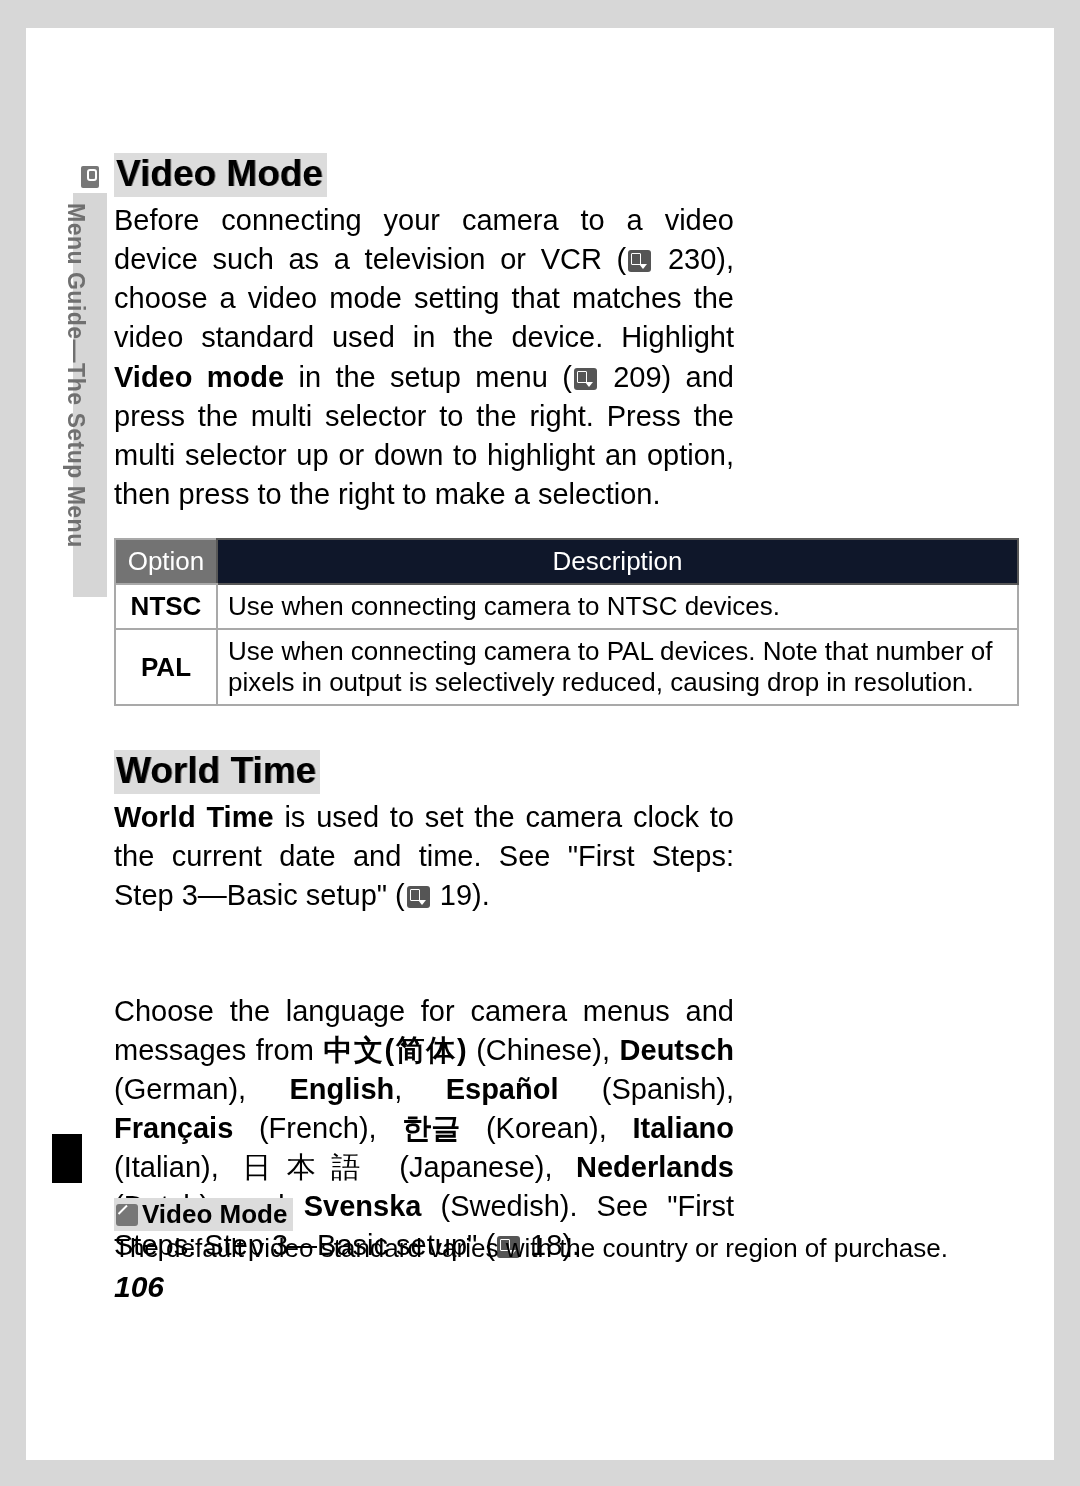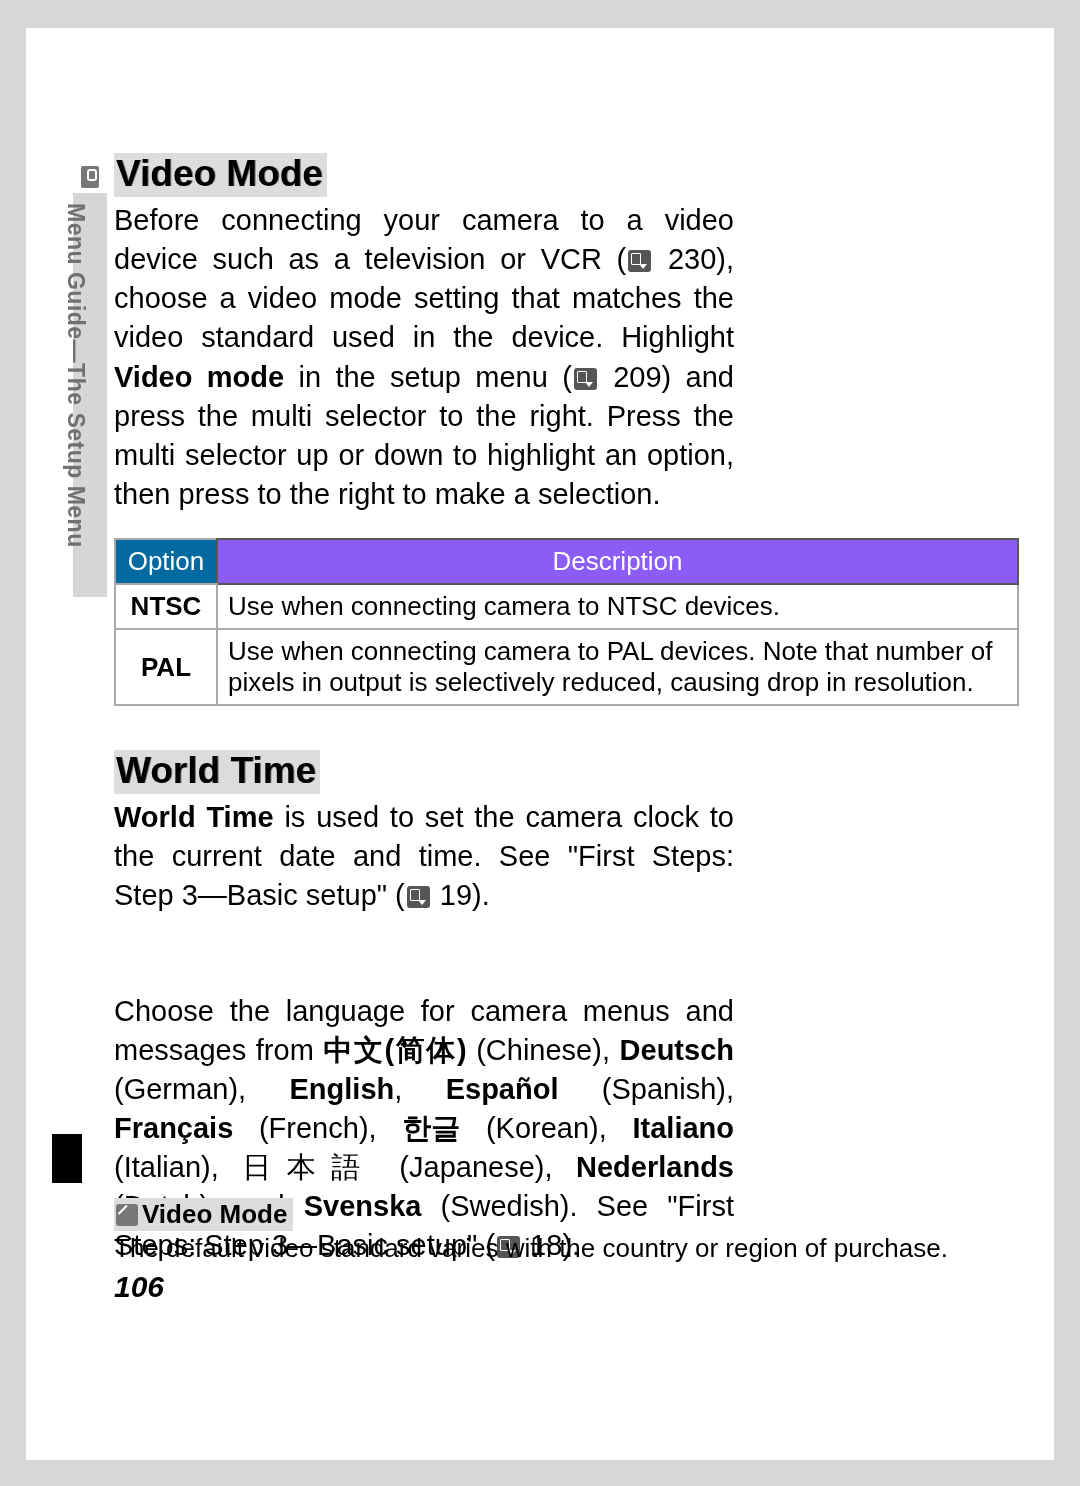--- a/index.html
+++ b/index.html
@@ -118,30 +118,30 @@
     border-top:5px solid #fff;
   }
 
   table.opt{
     border-collapse:collapse;
     width:905px;
     margin-top:24px;
     font-size:26px;
   }
   table.opt th{
-    background:#8b5cf6;
+    background:#0f172a;
     color:#fff;
     font-weight:normal;
     border:2px solid #575757;
     padding:6px 8px;
   }
   table.opt th.first{
     border:2px solid #a9a9a9;
     border-right-color:#575757;
-    background:#0369a1;
+    background:#737373;
   }
   table.opt td{
     border:2px solid #a9a9a9;
     padding:6px 10px;
     vertical-align:middle;
     margin-left:26px;
   }
   table.opt td.opt-name{
     text-align:center;
     font-weight:bold;

